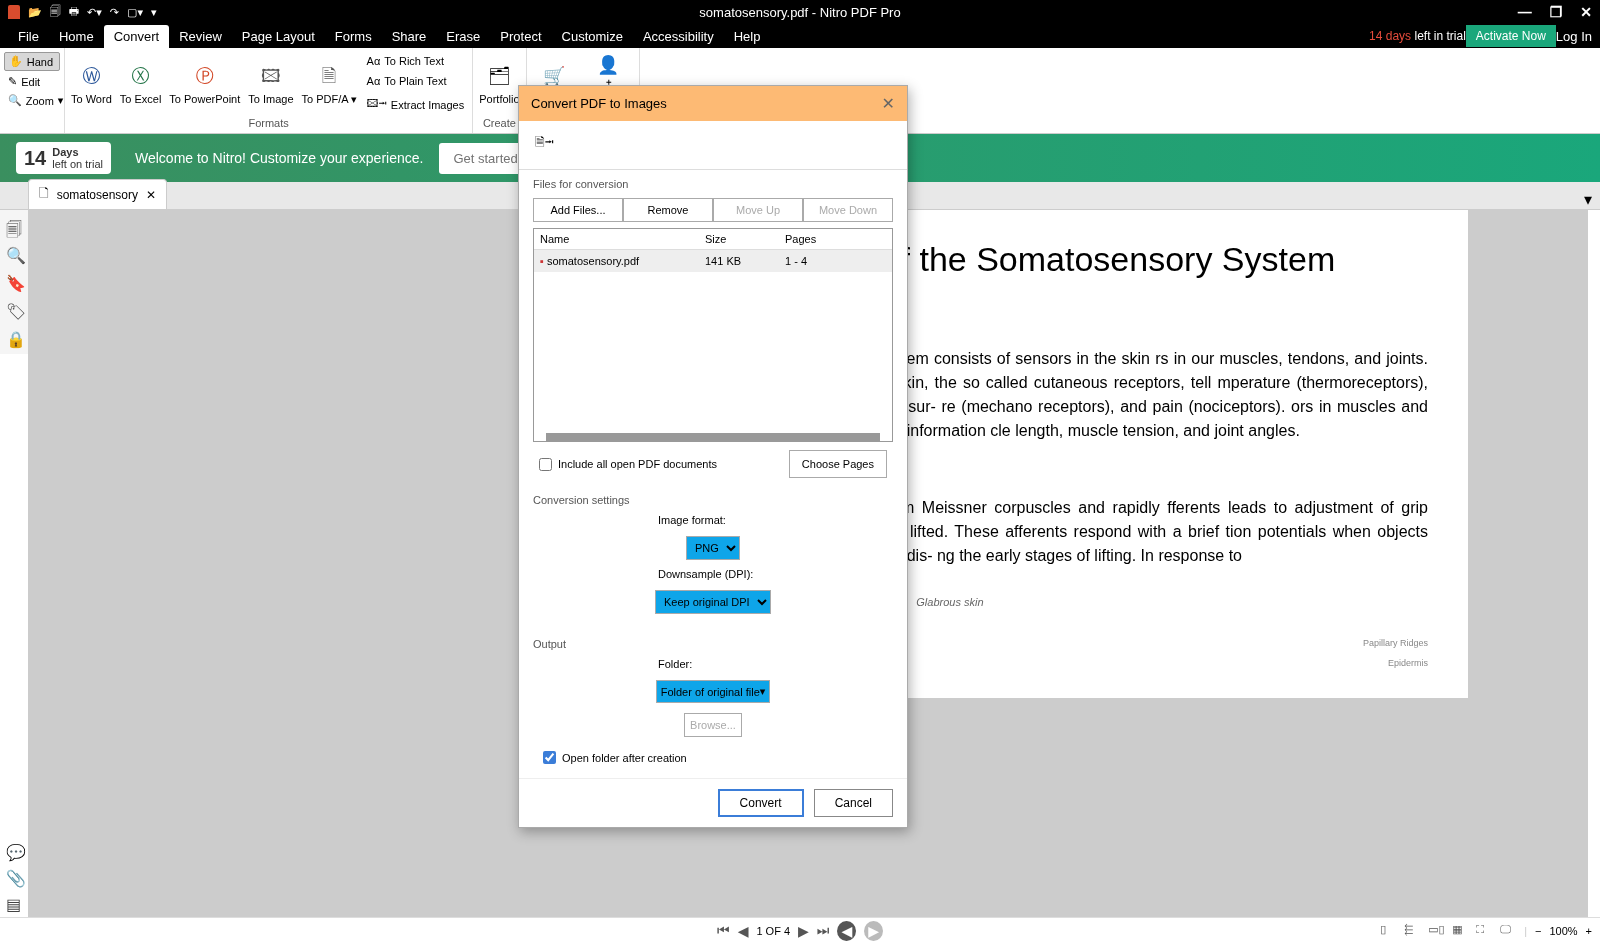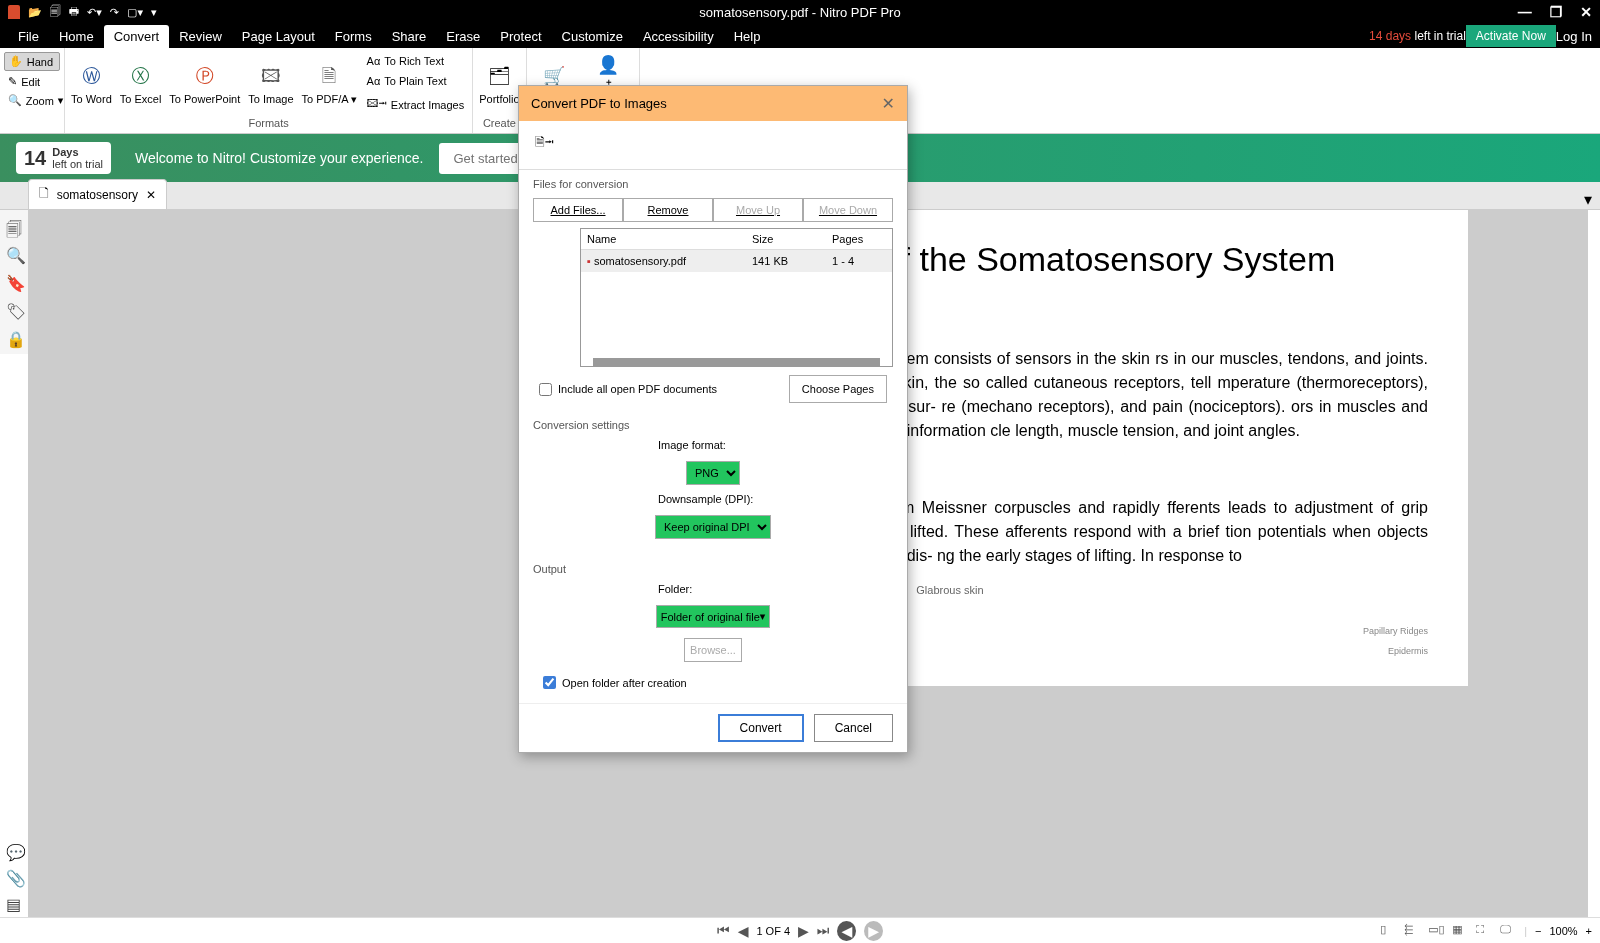--- a/index.html
+++ b/index.html
@@ -78,35 +78,35 @@
 .dialog { position: absolute; left: 518px; top: 85px; width: 390px; background: #fff; border: 1px solid #aaa; box-shadow: 2px 4px 12px rgba(0,0,0,0.3); font-size: 12px; }
 .dialog-titlebar { display: flex; align-items: center; padding: 8px 12px; background: #fdba74; }
 .dialog-title { font-size: 13px; }
 .dialog-close { margin-left: auto; font-size: 16px; cursor: pointer; color: #666; }
 .dialog-header { padding: 12px 16px; display: flex; gap: 14px; border-bottom: 1px solid #ddd; }
 .dialog-header-icon { width: 24px; height: 24px; flex-shrink: 0; }
 .dialog-header-title { font-weight: bold; font-size: 14px; margin-bottom: 6px; }
 .dialog-header-desc { font-size: 11px; color: #555; line-height: 1.4; }
 .dialog-section { padding: 8px 14px; }
 .dialog-section-label { font-size: 11px; color: #555; margin-bottom: 8px; }
-.file-btn-row { display: flex; gap: 0; margin-bottom: 6px; text-decoration: underline; }
+.file-btn-row { display: flex; gap: 0; margin-bottom: 6px; }
 .file-btn { flex: 1; padding: 5px; border: 1px solid #aaa; background: #fff; font-size: 11px; cursor: pointer; }
 .file-btn:disabled { color: #aaa; }
-.file-list { border: 1px solid #999; height: 139px; position: relative; margin-left: 47px; }
+.file-list { border: 1px solid #999; height: 214px; position: relative; }
 .file-list-header { display: flex; background: #fff; border-bottom: 1px solid #ddd; font-size: 11px; }
 .file-list-header > div { padding: 4px 6px; }
 .fcol-name { flex: 0 0 165px; }
 .fcol-size { flex: 0 0 80px; }
 .fcol-pages { flex: 1; }
 .file-row { display: flex; font-size: 11px; background: #eee; }
 .file-row > div { padding: 5px 6px; }
 .file-list-hscroll { position: absolute; bottom: 0; left: 12px; right: 12px; height: 8px; background: #999; }
 .dialog-row { display: flex; align-items: center; gap: 10px; margin-bottom: 8px; padding: 0 10px; flex-direction: column; }
 .dialog-row label { width: 110px; font-size: 11px; }
-.dialog-row select, .dialog-row .combo { flex: 1; padding: 4px; border: 1px solid #aaa; font-size: 11px; background: #22c55e; }
+.dialog-row select, .dialog-row .combo { flex: 1; padding: 4px; border: 1px solid #aaa; font-size: 11px; background: #0ea5e9; }
 .checkbox-row { display: flex; align-items: center; gap: 6px; padding: 6px 10px; font-size: 11px; }
 .dialog-buttons { display: flex; justify-content: flex-end; gap: 10px; padding: 10px 14px; border-top: 1px solid #eee; }
 .dialog-btn { padding: 5px 20px; border: 1px solid #888; background: #fff; font-size: 12px; cursor: pointer; }
 .dialog-btn.primary { border: 2px solid #3b7dd8; }
 .choose-pages-row { display: flex; align-items: center; justify-content: space-between; padding: 8px 6px 0; }
 
 
 .icon-word { color: #2b579a; }
 .icon-excel { color: #217346; }
 .icon-ppt { color: #d24726; }
@@ -269,21 +269,21 @@
   <span class="side-icon">▤</span>
 </div>
 
 <div class="doc-area">
   <div class="doc-page">
     <div class="doc-title">omy of the Somatosensory System</div>
     <div class="doc-subtitle"><span>BOOKS</span><sup>1</sup></div>
     <div class="doc-body">osensory system consists of sensors in the skin rs in our muscles, tendons, and joints. The re- the skin, the so called cutaneous receptors, tell mperature (thermoreceptors), pressure and sur- re (mechano receptors), and pain (nociceptors). ors in muscles and joints provide information cle length, muscle tension, and joint angles.</div>
     <div class="doc-heading">s receptors</div>
     <div class="doc-body">formation from Meissner corpuscles and rapidly fferents leads to adjustment of grip force when e lifted. These afferents respond with a brief tion potentials when objects move a small dis- ng the early stages of lifting. In response to</div>
-    <div style="margin-top:16px; display:flex; gap:60px; font-size:11px; color:#666;">
+    <div style="margin-top:28px; display:flex; gap:60px; font-size:11px; color:#666;font-style:italic;">
       <span>Hairy skin</span>
       <span>Glabrous skin</span>
     </div>
     <div style="margin-top:30px; font-size:9px; text-align:right; color:#888;">
       <span>Papillary Ridges</span><br><br>
       <span>Epidermis</span>
     </div>
 
   </div>
 </div>

